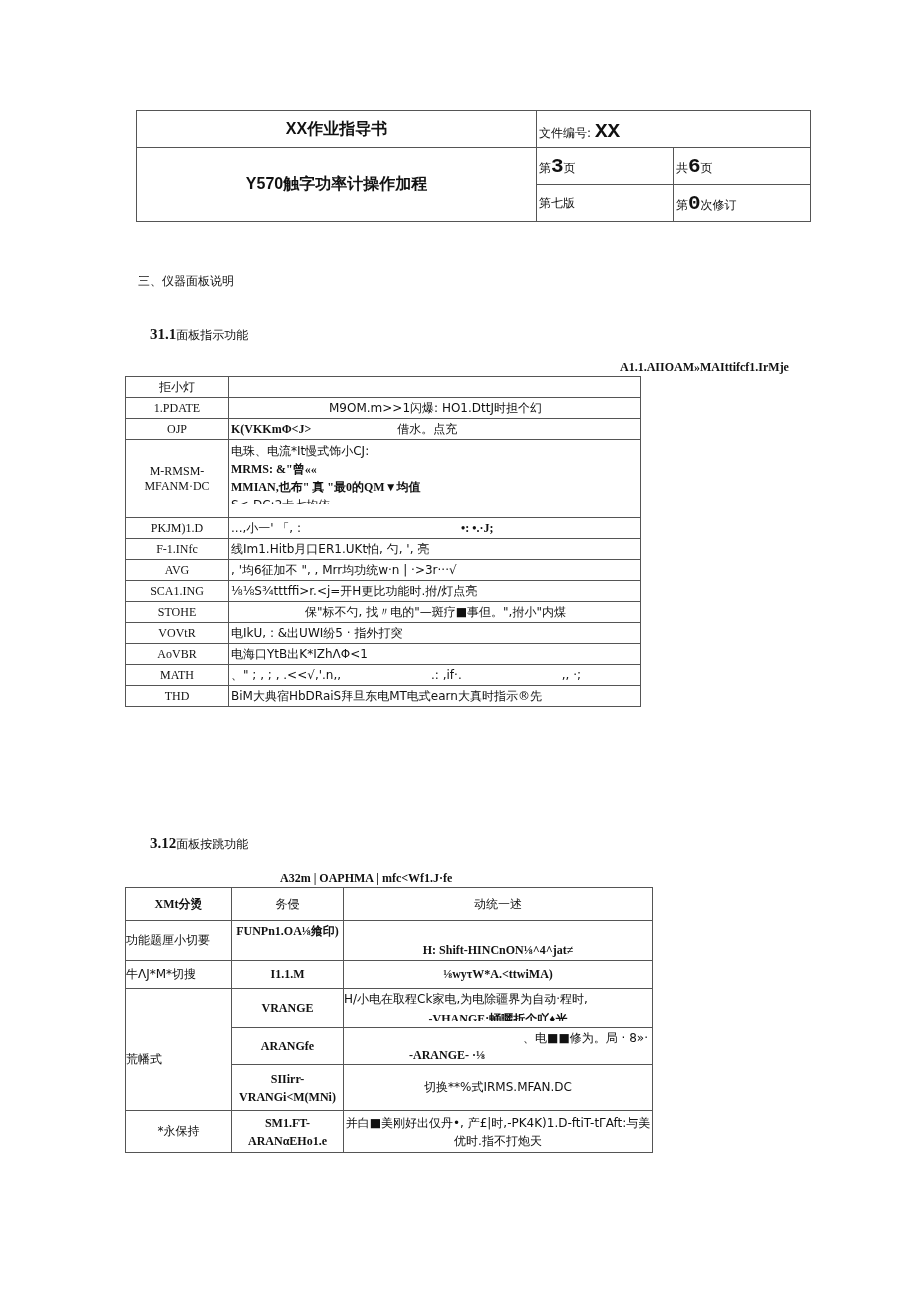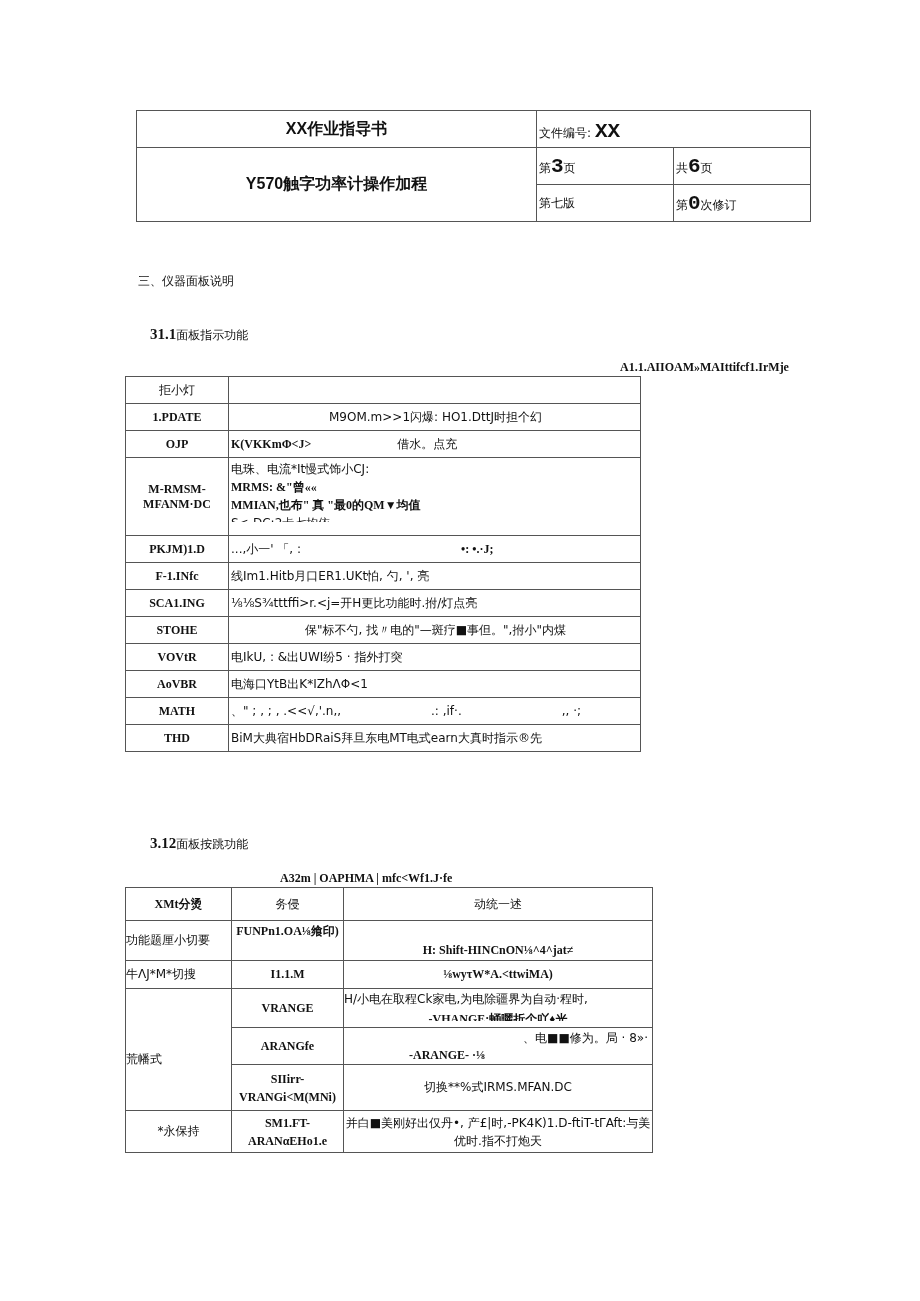--- a/index.html
+++ b/index.html
@@ -19,24 +19,24 @@
     .hdr-meta { font-size: 12px; }
     .hdr-meta b { font-family: Liberation Mono, monospace; font-size: 21px; }
 
     .section { font-size: 12px; }
     .sub-heading { font-size: 12px; }
     .sub-heading b { font-family: "Liberation Serif", serif; font-size: 15px; }
     .caption { font-family: "Liberation Serif", serif; font-weight: bold; font-size: 12px; }
 
     
     #indicator-table { left: 125px; top: 376px; width: 516px; }
-    #indicator-table td.key { width: 103px; text-align: center; font-family: "Liberation Serif", serif; font-weight: bold; font-size: 12px; }
+    #indicator-table td.key { width: 103px; text-align: center; font-family: "Liberation Serif", serif; font-weight: normal; font-size: 12px; }
     #indicator-table td.val { padding-left: 2px; font-size: 12px; }
     #indicator-table td.val .b { font-family: "Liberation Serif", serif; font-weight: bold; }
-    .row-h { height: 27px; }
+    .row-h { height: 21px; }
 
     
     #key-table { left: 125px; top: 887px; width: 527px; }
     #key-table td { font-size: 12px; }
     .c1 { width: 106px; }
     .c2 { width: 112px; }
     .c3 { width: 309px; }
   </style>
 </head>
 <body>
@@ -88,20 +88,24 @@
       <div style="height:8px;overflow:hidden">S&lt;-DC:2卡七均依</div>
     </td>
   </tr>
   <tr class="row-h">
     <td class="key">PKJM)1.D</td>
     <td class="val"><span>...,小一' 「, :</span><span class="b" style="margin-left:160px">•: •.·J;</span></td>
   </tr>
   <tr class="row-h">
     <td class="key">F-1.INfc</td>
     <td class="val">线Im1.Hitb月口ER1.UKt怕, 勺, ', 亮</td>
+  </tr>
+  <tr class="row-h">
+    <td class="key">AVG</td>
+    <td class="val">, '均6征加不 ", , Mrr均功统w·n | ·&gt;3r···√</td>
   </tr>
   <tr class="row-h">
     <td class="key">SCA1.ING</td>
     <td class="val">⅛⅛S¾tttffi&gt;r.&lt;j=开H更比功能时.拊/灯点亮</td>
   </tr>
   <tr class="row-h">
     <td class="key">STOHE</td>
     <td class="val" style="text-align:center">保"标不勺, 找〃电的"—斑疗■事但。",拊小"内煤</td>
   </tr>
   <tr class="row-h">

